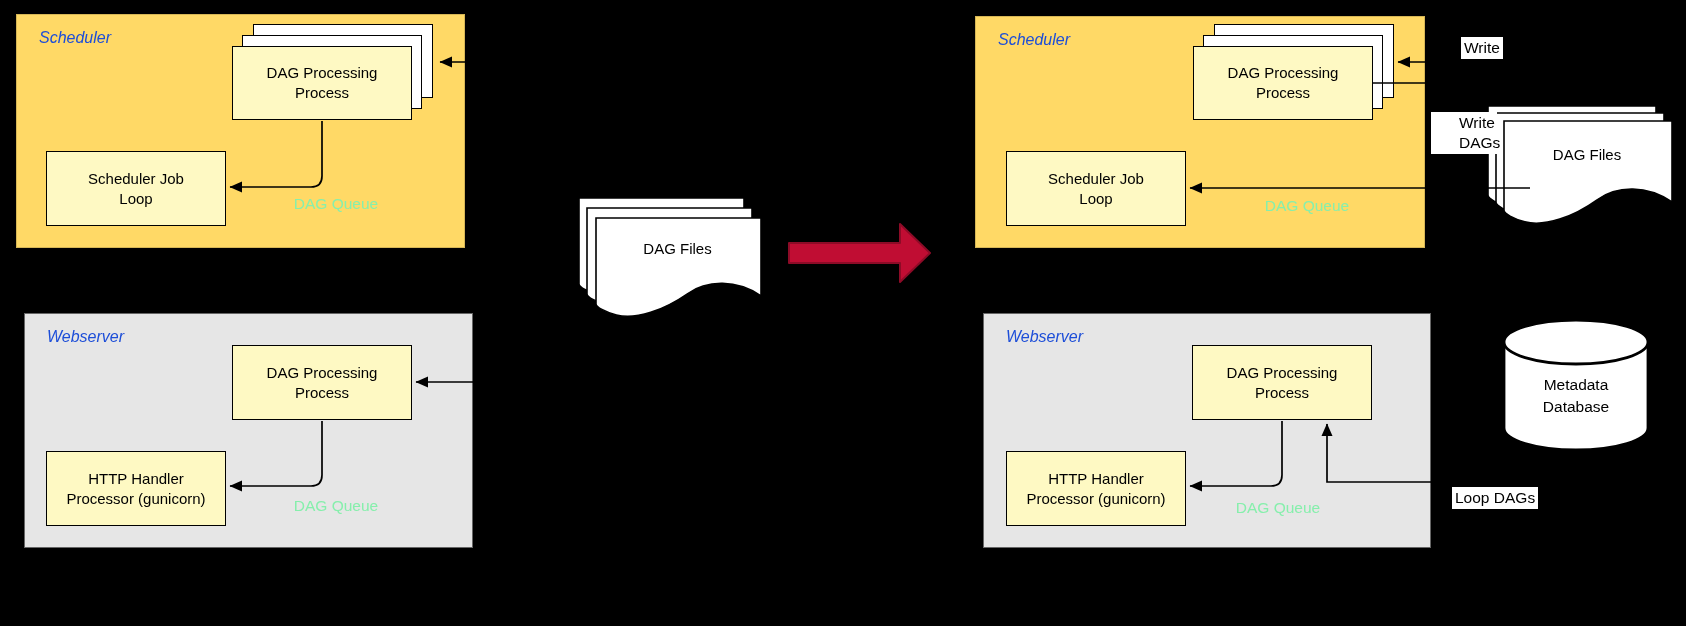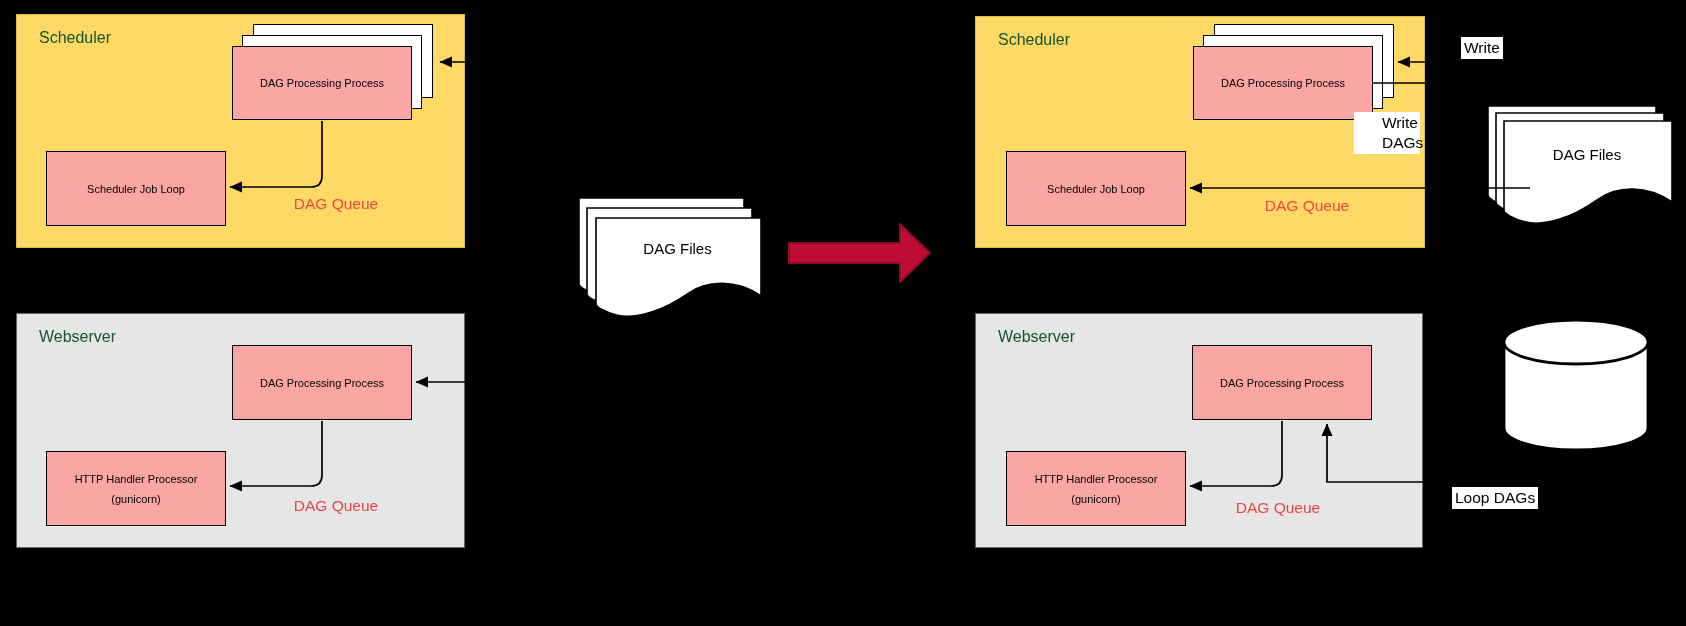--- a/index.html
+++ b/index.html
@@ -5,26 +5,26 @@
   :root{
     --yellow:#FFD966; --yellow-border:#D6B656;
     --gray:#E6E6E6; --gray-border:#666666;
     --red:#C00D33; --bg:#000000;
   }
   *{margin:0;padding:0;box-sizing:border-box;}
   body{background:#222;font-family:"Liberation Sans","DejaVu Sans",sans-serif;}
   .canvas{position:relative;width:1686px;height:626px;background:var(--bg);overflow:hidden;}
   .panel{position:absolute;}
   .panel.yellow{background:var(--yellow);border:1.5px solid var(--yellow-border);}
-  .panel.gray{background:var(--gray);border:1.5px solid var(--gray-border);}
-  .panel-title{position:absolute;left:22px;top:14px;font-size:16px;color:#14532d;white-space:nowrap;}
-  .node{position:absolute;background:#fca5a5;border:1.5px solid #000;display:flex;align-items:center;justify-content:center;text-align:center;font-size:11px;line-height:20px;color:#000;}
+  .panel.gray{background:var(--gray);border:1.5px solid var(--gray-border);margin-left:8px;}
+  .panel-title{position:absolute;left:22px;top:14px;font-size:16px;color:#1d4ed8;white-space:nowrap;font-style:italic;}
+  .node{position:absolute;background:#fef9c3;border:1.5px solid #000;display:flex;align-items:center;justify-content:center;text-align:center;font-size:15px;line-height:20px;color:#000;}
   .node .inner{display:block;}
   .stack-page{position:absolute;background:#fff;border:1.5px solid #000;}
-  .edge-label{position:absolute;font-size:15.5px;color:#ef4444;text-align:center;white-space:nowrap;}
+  .edge-label{position:absolute;font-size:15.5px;color:#86efac;text-align:center;white-space:nowrap;}
   .chip{position:absolute;background:#fff;color:#000;font-size:15.5px;line-height:20px;padding:1px 3px;}
   .doc-label{position:absolute;font-size:15px;color:#000;text-align:center;}
   .db-label{position:absolute;font-size:15.5px;line-height:22px;color:#000;text-align:center;}
   .db-label .constrain{display:inline-block;max-width:92px;}
   svg.overlay{position:absolute;left:0;top:0;z-index:7;pointer-events:none;}
   .abs{position:absolute;}
   .z1{z-index:1}.z2{z-index:2}.z3{z-index:3}.z4{z-index:4}.z8{z-index:8}
 </style>
 </head>
 <body>
@@ -88,37 +88,40 @@
   </div>
   <div class="node z3" style="left:1192px;top:345px;width:180px;height:75px;">
     <span class="inner" style="max-width:150px;">DAG Processing Process</span>
   </div>
   <div class="node z3" style="left:1006px;top:451px;width:180px;height:75px;">
     <span class="inner" style="max-width:160px;">HTTP Handler Processor (gunicorn)</span>
   </div>
   <div class="edge-label z4" style="left:1232px;top:499px;width:92px;">DAG Queue</div>
 
   <div class="chip z8" style="left:1461px;top:37px;">Write</div>
-  <div class="chip z8" style="left:1354px;top:112px;width:66px;white-space:normal;padding-left:28px;">Write DAGs</div>
+  <div class="chip z8" style="left:1431px;top:112px;width:66px;white-space:normal;padding-left:28px;">Write DAGs</div>
 
   <svg class="abs doc z2" style="left:1487px;top:105px;" width="170" height="111" viewBox="0 0 170 111">
       <path d="M1,1 H169 V81.9 C144.5,65.1 114.2,65.1 94.1,79.8 C70.6,96.6 42.0,107.1 21.8,101.8 C10.1,98.7 1,93.5 1,90.3 Z" fill="#FFFFFF" stroke="#000000" stroke-width="1.6"></path>
     </svg>
   <svg class="abs doc z3" style="left:1495px;top:112px;" width="170" height="111" viewBox="0 0 170 111">
       <path d="M1,1 H169 V81.9 C144.5,65.1 114.2,65.1 94.1,79.8 C70.6,96.6 42.0,107.1 21.8,101.8 C10.1,98.7 1,93.5 1,90.3 Z" fill="#FFFFFF" stroke="#000000" stroke-width="1.6"></path>
     </svg>
   <svg class="abs doc z4" style="left:1503px;top:120px;" width="170" height="111" viewBox="0 0 170 111">
       <path d="M1,1 H169 V81.9 C144.5,65.1 114.2,65.1 94.1,79.8 C70.6,96.6 42.0,107.1 21.8,101.8 C10.1,98.7 1,93.5 1,90.3 Z" fill="#FFFFFF" stroke="#000000" stroke-width="1.6"></path>
     </svg>
   <div class="doc-label z8" style="left:1503px;top:146px;width:168px;">DAG Files</div>
 
   <svg class="abs z2" style="left:1501px;top:317px;" width="150" height="137" viewBox="0 0 150 137">
     <path d="M3,25 A72,22 0 0 1 147,25 L147,111 A72,22 0 0 1 3,111 Z" fill="#fff" stroke="#000" stroke-width="2.8"></path>
     <ellipse cx="75" cy="25" rx="72" ry="22" fill="#fff" stroke="#000" stroke-width="2.8"></ellipse>
   </svg>
+  <div class="db-label z8" style="left:1506px;top:374px;width:140px;">
+    <span class="constrain">Metadata Database</span>
+  </div>
 
   <div class="chip z8" style="left:1452px;top:487px;">Loop DAGs</div>
 
   <svg class="overlay" width="1686" height="626" viewBox="0 0 1686 626">
     <defs>
       <marker id="arrow" markerUnits="userSpaceOnUse" markerWidth="14" markerHeight="12" viewBox="0 0 14 12" refX="12.5" refY="6" orient="auto">
         <path d="M0.5,0.5 L13,6 L0.5,11.5 Z" fill="#000"></path>
       </marker>
     </defs>
     <g stroke="#000" stroke-width="1.7" fill="none">

